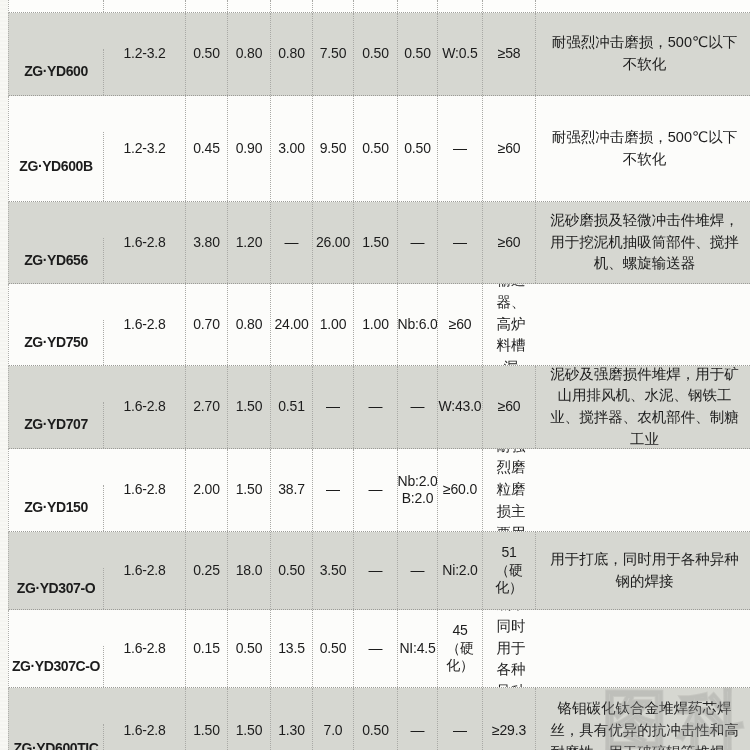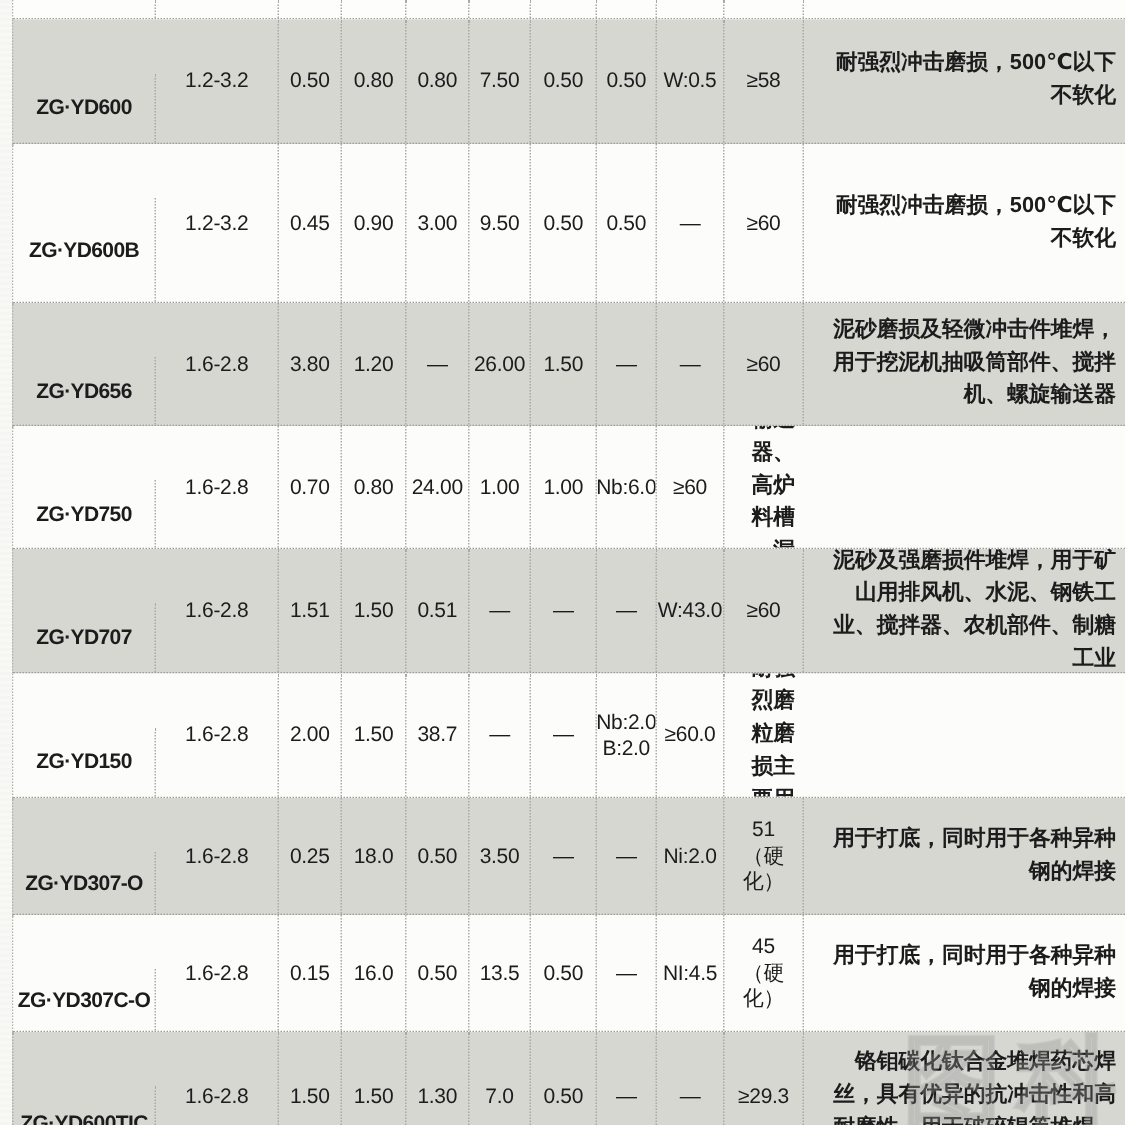--- a/index.html
+++ b/index.html
@@ -37,23 +37,23 @@
   .tbody .row:nth-child(9){height:86px;border-bottom:none;}
   .cell{
     display:flex;align-items:center;justify-content:center;
     border-right:1px dotted #a9a9a5;
     font-size:14px;letter-spacing:-0.2px;
     text-align:center;white-space:pre-line;line-height:1.25;
     box-sizing:border-box;overflow:hidden;
   }
   .cell.model{font-weight:700;font-size:14px;letter-spacing:-0.4px;margin-top:36px;}
   .cell.desc{
-    justify-content:flex-start;text-align:right;
+    justify-content:flex-start;text-align:center;
     padding:4px 6px 4px 9px;border-right:none;
-    font-weight:700;font-size:14.5px;line-height:1.5;
+    font-weight:400;font-size:14.5px;line-height:1.5;
     letter-spacing:0;
   }
   .watermark{
     position:absolute;right:-4px;bottom:-16px;
     font-size:66px;font-weight:700;letter-spacing:10px;
     color:rgba(150,152,148,0.16);
     -webkit-text-stroke:2px rgba(150,152,148,0.25);
     pointer-events:none;user-select:none;
   }
 </style>
@@ -122,21 +122,21 @@
         <div class="cell num">24.00</div>
         <div class="cell num">1.00</div>
         <div class="cell num">1.00</div>
         <div class="cell special">Nb:6.0</div>
         <div class="cell hardness">≥60</div>
         <div class="cell desc">泥砂及强磨损件堆焊，用于螺旋输送器、高炉料槽漏斗，烧结筛、烧结排风机等。</div>
       </div>
       <div class="row stripe">
         <div class="cell model">ZG·YD707</div>
         <div class="cell diameter">1.6-2.8</div>
-        <div class="cell num">1.51</div>
+        <div class="cell num">2.70</div>
         <div class="cell num">1.50</div>
         <div class="cell num">0.51</div>
         <div class="cell num">—</div>
         <div class="cell num">—</div>
         <div class="cell num">—</div>
         <div class="cell special">W:43.0</div>
         <div class="cell hardness">≥60</div>
         <div class="cell desc">泥砂及强磨损件堆焊，用于矿山用排风机、水泥、钢铁工业、搅拌器、农机部件、制糖工业</div>
       </div>
       <div class="row plain">
@@ -163,21 +163,20 @@
         <div class="cell num">—</div>
         <div class="cell special">Ni:2.0</div>
         <div class="cell hardness">51
 （硬化）</div>
         <div class="cell desc">用于打底，同时用于各种异种钢的焊接</div>
       </div>
       <div class="row plain">
         <div class="cell model">ZG·YD307C-O</div>
         <div class="cell diameter">1.6-2.8</div>
         <div class="cell num">0.15</div>
-        <div class="cell num">16.0</div>
         <div class="cell num">0.50</div>
         <div class="cell num">13.5</div>
         <div class="cell num">0.50</div>
         <div class="cell num">—</div>
         <div class="cell special">NI:4.5</div>
         <div class="cell hardness">45
 （硬化）</div>
         <div class="cell desc">用于打底，同时用于各种异种钢的焊接</div>
       </div>
       <div class="row stripe">

